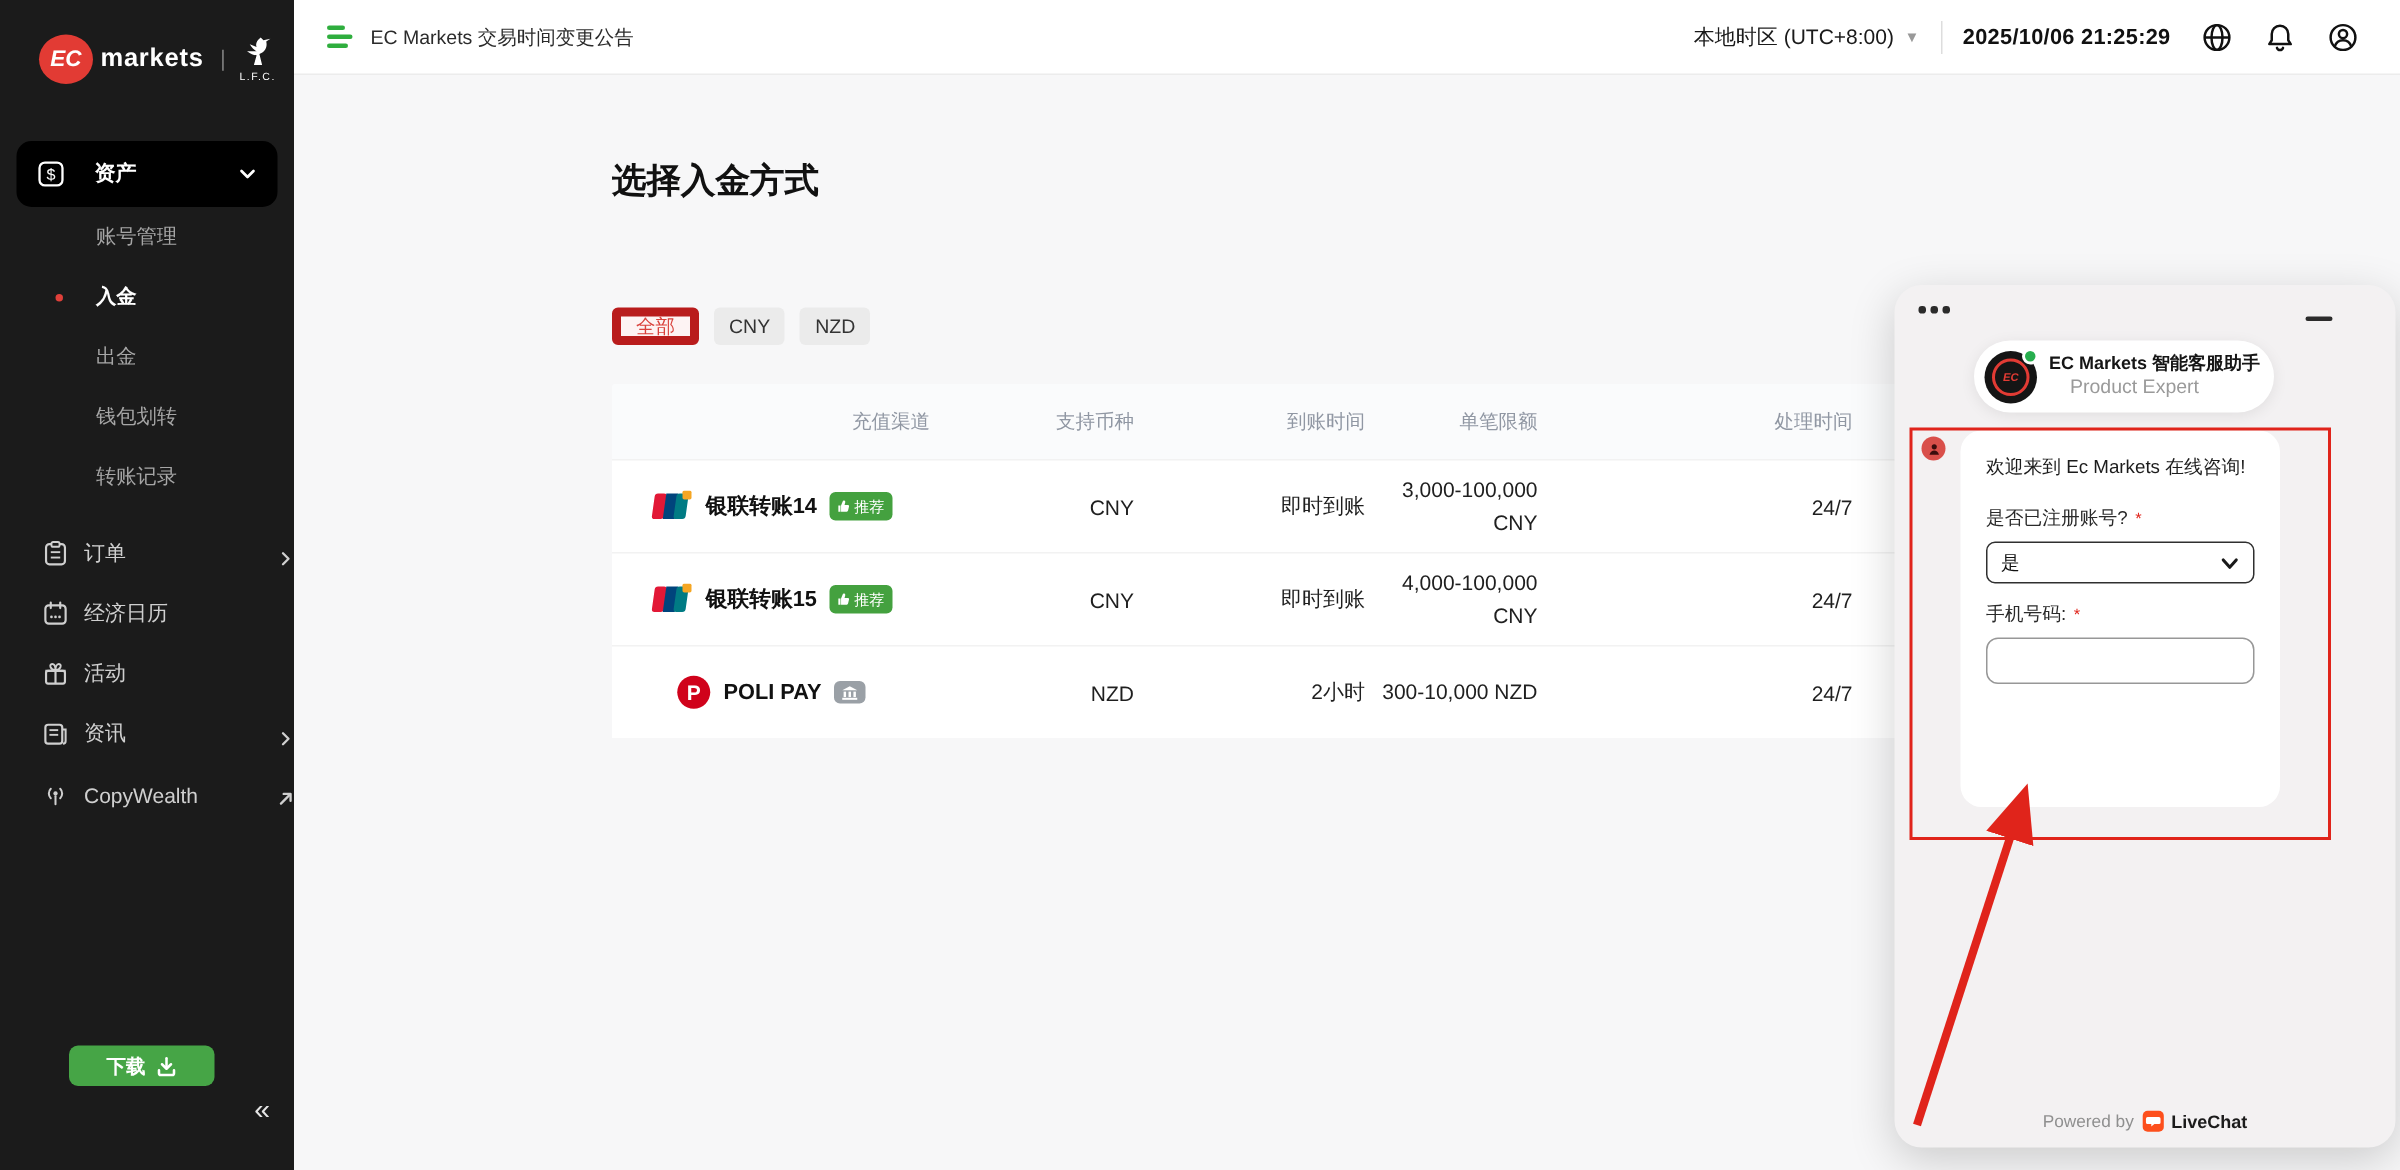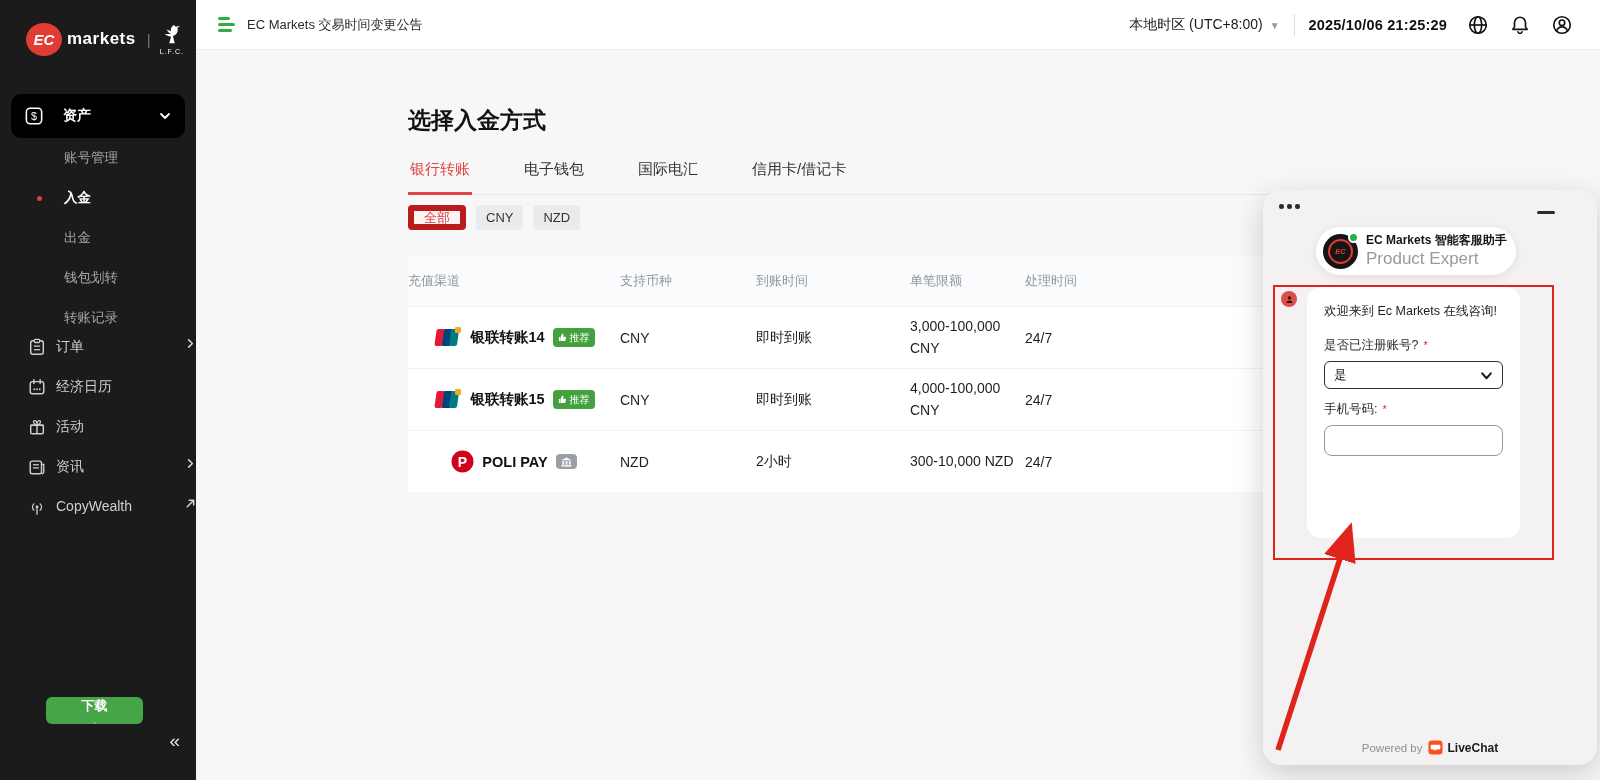--- a/index.html
+++ b/index.html
@@ -13,24 +13,24 @@
   .ec-word { color:#fff; font-size:17px; font-weight:600; margin-left:5px; letter-spacing:.5px; }
   .logo-div { color:#777; margin:0 9px 0 11px; font-size:15px; }
   .lfc { display:flex; flex-direction:column; align-items:center; color:#fff; }
   .lfc-txt { font-size:7px; letter-spacing:1px; margin-top:1px; }
 
   .nav-group { margin:30px 11px 0 11px; height:44px; background:#000; border-radius:10px; display:flex; align-items:center; padding:0 14px 0 14px; color:#fff; }
   .nav-group .glabel { font-size:14px; font-weight:700; margin-left:20px; flex:1; }
   .sub-item { height:40px; display:flex; align-items:center; padding-left:64px; font-size:13.5px; color:#a6a6a6; position:relative; cursor:pointer; }
   .sub-item.active { color:#ffffff; font-weight:700; }
   .sub-item .dot { position:absolute; left:37px; width:5px; height:5px; border-radius:50%; background:#e0403a; }
-  .side-item { height:40px; display:flex; align-items:flex-start; padding:0 0 0 28px; color:#cfcfcf; font-size:14px; cursor:pointer; }
+  .side-item { height:40px; display:flex; align-items:flex-end; padding:0 0 0 28px; color:#cfcfcf; font-size:14px; cursor:pointer; }
   .side-item .silabel { margin-left:10px; flex:1; }
   .icon16 { width:18px; height:18px; flex:0 0 auto; }
-  .download-btn { position:absolute; left:46px; top:697px; width:97px; height:27px; background:#46a546; border-radius:6px; color:#fff; font-size:13px; font-weight:700; display:flex; align-items:center; justify-content:center; gap:7px; cursor:pointer;flex-direction:column; }
+  .download-btn { position:absolute; left:46px; top:697px; width:97px; height:27px; background:#46a546; border-radius:6px; color:#fff; font-size:13px; font-weight:700; display:flex; align-items:center; justify-content:center; gap:7px; cursor:pointer; }
   .collapse { position:absolute; right:16px; top:730px; color:#e6e6e6; font-size:19px; cursor:pointer; }
 
   
   .topbar { position:absolute; left:196px; top:0; width:1404px; height:50px; background:#fff; border-bottom:1px solid #ececec; display:flex; align-items:center; }
   .burger { width:17px; display:flex; flex-direction:column; gap:3.5px; margin-left:22px; cursor:pointer; }
   .burger span { height:2.5px; background:#2fae3e; border-radius:2px; }
   .burger .b1 { width:12px; } .burger .b2 { width:17px; } .burger .b3 { width:14px; }
   .announce { font-size:13px; color:#2b2b2b; margin-left:12px; cursor:pointer; }
   .top-right { margin-left:auto; display:flex; align-items:center; gap:0; padding-right:27px; }
   .tz { font-size:14px; color:#1a1a1a; cursor:pointer; display:flex; align-items:center; }
@@ -45,42 +45,42 @@
   .tabs { position:absolute; left:212px; top:102px; width:1122px; border-bottom:1px solid #e7e7e7; display:flex; }
   .tab { font-size:15px; color:#333; padding:8px 2px 13px 2px; margin-right:50px; cursor:pointer; }
   .tab.active { color:#e14646; border-bottom:3px solid #e14646; margin-bottom:-1px; }
   .chips { position:absolute; left:212px; top:155px; display:flex; gap:10px; }
   .chip { height:25px; padding:0 10px; border-radius:4px; background:#ebebeb; color:#333; font-size:13px; display:flex; align-items:center; cursor:pointer; }
   .chip.active { background:#fdf3f3; color:#d9413b; border:6px solid #b91c1c; }
 
   .table { position:absolute; left:212px; top:206px; width:1122px; }
   .trow { display:grid; grid-template-columns:212px 136px 154px 115px 210px 1fr; align-items:center; }
   .thead { height:50px; background:#fafbfc; color:#9097a3; font-size:13px; border-radius:2px 2px 0 0; }
-  .thead > div, .tbody .trow > div { text-align:left; }
+  .thead > div, .tbody .trow > div { text-align:right; }
   .tbody { background:#fff; }
   .tbody .trow { height:62px; border-top:1px solid #f2f2f2; font-size:14px; color:#1f1f1f; }
   .chan { display:flex; align-items:center; justify-content:center; gap:8px; }
   .chan-name { font-weight:700; font-size:14.5px; color:#111; white-space:nowrap; }
   .badge-rec { background:#44a13f; color:#fff; font-size:10px; border-radius:4px; padding:2.5px 5px; display:flex; align-items:center; gap:3px; }
   .badge-bank { background:#9aa0a6; border-radius:4px; padding:2.5px 5px; display:flex; align-items:center; }
   .limit { line-height:1.55; font-weight:500; }
   .hours, .arrival, .cur { font-weight:500; }
 
   
   .chat { position:absolute; left:1263px; top:190px; width:334px; height:575px; background:#f3f1f2; border-radius:18px; box-shadow:0 8px 30px rgba(0,0,0,.18); z-index:10; }
   .chat-dots { position:absolute; left:16px; top:14px; display:flex; gap:3.5px; cursor:pointer; }
   .chat-dots i { width:4.5px; height:4.5px; border-radius:50%; background:#2b2b2b; }
   .chat-min { position:absolute; right:42px; top:21px; width:18px; height:3px; background:#2b2b2b; border-radius:2px; cursor:pointer; }
   .agent-pill { position:absolute; left:53px; top:37px; width:200px; height:48px; background:#fff; border-radius:26px; box-shadow:0 2px 10px rgba(0,0,0,.08); display:flex; align-items:center; padding-left:7px; }
   .agent-avatar { width:35px; height:35px; border-radius:50%; background:#151515; position:relative; display:flex; align-items:center; justify-content:center; flex:0 0 auto; }
   .agent-avatar .ring { width:25px; height:25px; border-radius:50%; border:2px solid #e23b34; color:#e23b34; font-size:7.5px; font-weight:bold; font-style:italic; display:flex; align-items:center; justify-content:center; }
   .agent-avatar .online { position:absolute; right:-1px; top:-2px; width:11px; height:11px; border-radius:50%; background:#27ae4e; border:2px solid #fff; }
   .agent-meta { margin-left:8px; line-height:1.25; }
   .agent-name { font-size:12px; font-weight:700; color:#161616; white-space:nowrap; }
-  .agent-role { font-size:17px; color:#9a9a9a; }
+  .agent-role { font-size:13px; color:#9a9a9a;margin-left:14px; }
 
   .hl-box { position:absolute; left:1273px; top:285px; width:281px; height:275px; border:2px solid #e0241b; z-index:20; pointer-events:none; }
   .mini-avatar { position:absolute; left:1281px; top:291px; width:16px; height:16px; border-radius:50%; background:#d94f4a; z-index:21; display:flex; align-items:center; justify-content:center; }
   .form-card { position:absolute; left:44px; top:97px; width:213px; height:251px; background:#fff; border-radius:14px; padding:16px 17px; }
   .welcome { font-size:12.5px; color:#1c1c1c; margin-bottom:17px; }
   .flabel { font-size:12.5px; color:#2a2a2a; margin-bottom:7px; }
   .req { color:#e0241b; margin-left:5px; font-size:11px; }
   .fselect { height:28px; border:1.5px solid #2f2f2f; border-radius:6px; background:#fff; display:flex; align-items:center; padding:0 9px; font-size:12.5px; color:#111; cursor:pointer; margin-bottom:12px; }
   .fselect span { flex:1; }
   .finput { height:31px; border:1px solid #979797; border-radius:8px; background:#fff; width:100%; margin-bottom:22px; font-size:13px; padding:0 8px; font-family:inherit; }
@@ -233,26 +233,20 @@
       <circle cx="12" cy="12" r="9" fill="none" stroke="#111" stroke-width="1.8"></circle>
       <circle cx="12" cy="9.5" r="3" fill="none" stroke="#111" stroke-width="1.8"></circle>
       <path d="M6 18.5 c1 -3 3.5 -4.5 6 -4.5 s5 1.5 6 4.5" fill="none" stroke="#111" stroke-width="1.8"></path>
     </svg>
   </div>
 </div>
 
 <div class="main">
   <div class="page-title">选择入金方式</div>
 
-  <div class="tabs">
-    <div class="tab active">银行转账</div>
-    <div class="tab">电子钱包</div>
-    <div class="tab">国际电汇</div>
-    <div class="tab">信用卡/借记卡</div>
-  </div>
 
   <div class="chips">
     <div class="chip active">全部</div>
     <div class="chip">CNY</div>
     <div class="chip">NZD</div>
   </div>
 
   <div class="table">
     <div class="trow thead">
       <div>充值渠道</div>

